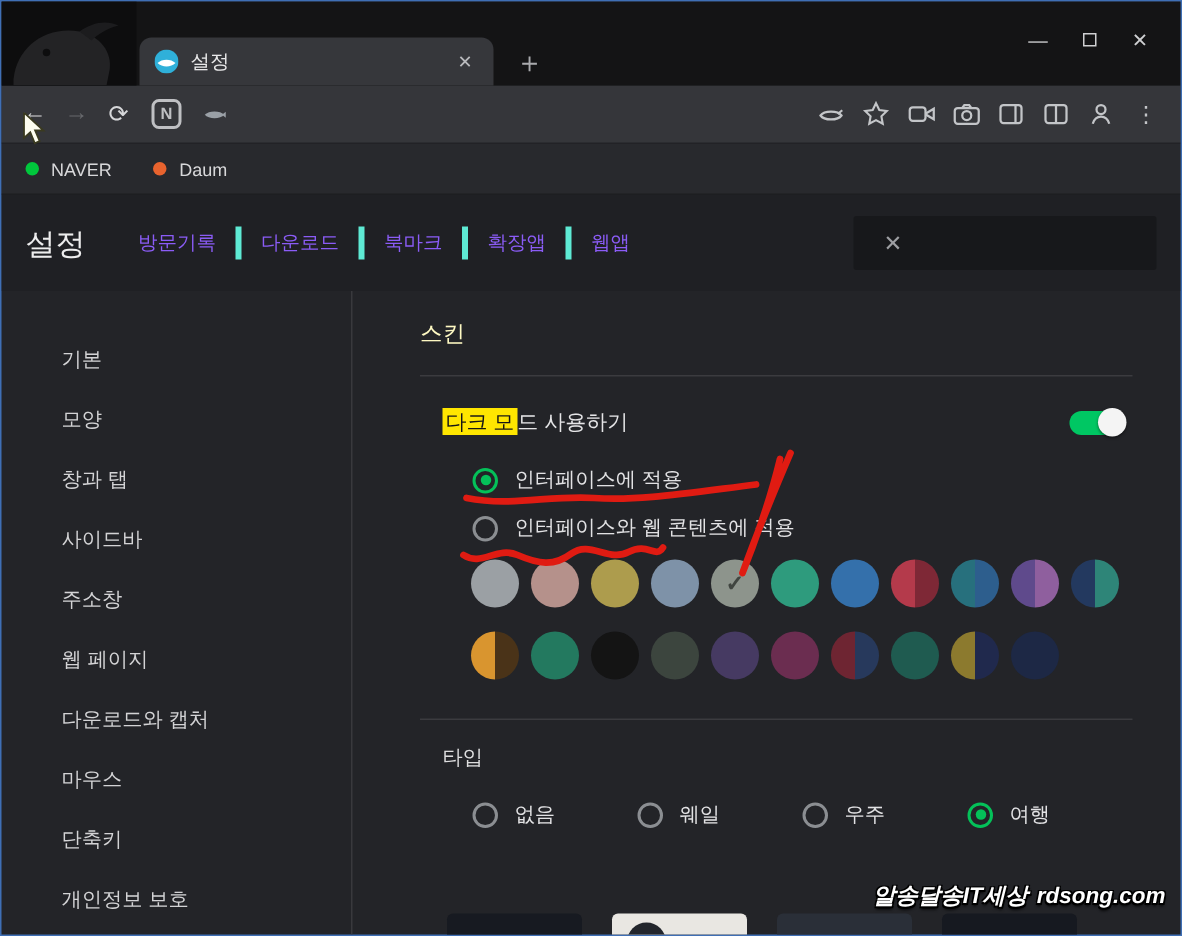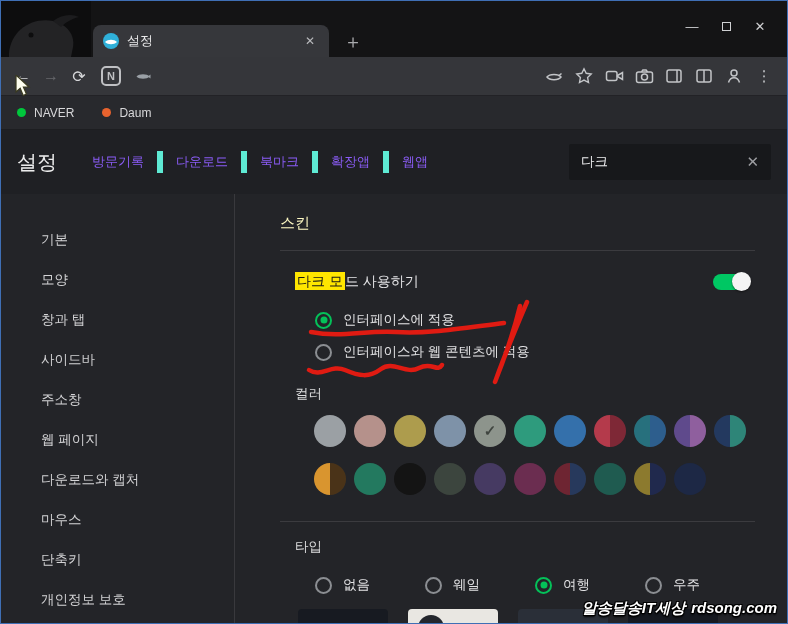--- a/index.html
+++ b/index.html
@@ -42,21 +42,21 @@
   .bookmarks{ height:34px; background:#28292d; border-bottom:1px solid #1d1e21;
               display:flex; align-items:center; padding:0 16px; gap:28px; }
   .bm{ display:flex; align-items:center; gap:8px; font-size:12px; color:#d8d8da; }
   .bm-dot{ width:9px; height:9px; border-radius:50%; }
 
   
   .settings-header{ height:64px; background:#1f2024; display:flex; align-items:center; padding:0 16px; }
   .sh-title{ font-size:20px; color:#ededee; margin-right:22px; }
   .sh-nav{ display:flex; align-items:center; }
   .sh-nav-item{ font-size:13px; color:#8b5cf6; padding:2px 13px; }
-  .sh-nav-item + .sh-nav-item{ border-left:6px solid #5eead4; }
+  .sh-nav-item + .sh-nav-item{ border-left:4px solid #5eead4; }
   .sh-search{ margin-left:auto; width:202px; height:36px; background:#17181b; border-radius:2px;
               display:flex; align-items:center; padding:0 12px; }
   .sh-search input{ flex:1; background:transparent; border:none; outline:none;
                     color:#ececee; font-size:13.5px; font-family:"Liberation Sans",sans-serif; width:100px;}
   .sh-clear{ color:#9d9ea2; font-size:15px; margin-left:8px; }
 
   
   .page{ display:flex; height:429px; }
   .sidenav{ width:234px; border-right:1px solid #39393d; padding-top:26px; flex-shrink:0; }
   .sn-item{ height:40px; display:flex; align-items:center; padding-left:40px;
@@ -89,21 +89,21 @@
   .swatch-check{ position:absolute; inset:0; display:flex; align-items:center; justify-content:center;
                  color:rgba(50,55,50,.85); font-size:15px; font-weight:bold; }
   .hr2{ margin-top:26px; }
   .type-row{ display:flex; margin:20px 0 0 35px; }
   .type-opt{ display:flex; align-items:center; width:110px; }
 
   .previews{ position:absolute; left:297px; top:608px; display:flex; gap:20px; }
   .preview-card{ width:90px; height:46px; border-radius:4px; position:relative; overflow:hidden; }
   .pc-blob{ position:absolute; left:10px; top:6px; width:26px; height:26px; border-radius:50%; background:#23262c; }
 
-  .watermark{ position:absolute; right:10px; bottom:5px; z-index:60;
+  .watermark{ position:absolute; right:10px; bottom:16px; z-index:60;
               font-size:15px; font-weight:bold; font-style:italic; color:#ffffff;
               text-shadow:-1px -1px 0 #000, 1px -1px 0 #000, -1px 1px 0 #000, 1px 1px 0 #000, 0 2px 2px #000; }
   .wm-domain{ margin-left:6px; }
 
   .annotation{ position:absolute; left:0; top:0; z-index:50; pointer-events:none; }
   .cursor{ position:absolute; left:14px; top:74px; z-index:70; pointer-events:none; }
 </style>
 </head>
 <body>
 
@@ -206,21 +206,20 @@
   <div class="settings-header">
     <span class="sh-title">설정</span>
     <nav class="sh-nav">
       <span class="sh-nav-item">방문기록</span>
       <span class="sh-nav-item">다운로드</span>
       <span class="sh-nav-item">북마크</span>
       <span class="sh-nav-item">확장앱</span>
       <span class="sh-nav-item">웹앱</span>
     </nav>
     <div class="sh-search">
-      <input type="text" value="다크" style="">
       <span class="sh-clear">✕</span>
     </div>
   </div>
 
   <div class="page">
     <div class="sidenav">
       <div class="sn-item">기본</div>
       <div class="sn-item">모양</div>
       <div class="sn-item">창과 탭</div>
       <div class="sn-item">사이드바</div>
@@ -245,21 +244,20 @@
 
       <div class="radio-row">
         <span class="radio on"></span>
         <span class="radio-label">인터페이스에 적용</span>
       </div>
       <div class="radio-row second">
         <span class="radio"></span>
         <span class="radio-label">인터페이스와 웹 콘텐츠에 적용</span>
       </div>
 
-      <div class="sub-label">컬러</div>
       <div class="swatch-row">
           <div class="swatch" style="background: rgb(155, 160, 164);"></div>
           <div class="swatch" style="background: rgb(181, 145, 139);"></div>
           <div class="swatch" style="background: rgb(173, 156, 77);"></div>
           <div class="swatch" style="background: rgb(126, 146, 168);"></div>
           <div class="swatch" style="background: rgb(141, 148, 140);">
             <span class="swatch-check">✓</span>
           </div>
           <div class="swatch" style="background: rgb(46, 155, 125);"></div>
           <div class="swatch" style="background: rgb(52, 112, 171);"></div>
@@ -287,26 +285,26 @@
       <div class="type-row">
         <span class="type-opt">
           <span class="radio"></span>
           <span class="radio-label">없음</span>
         </span>
         <span class="type-opt">
           <span class="radio"></span>
           <span class="radio-label">웨일</span>
         </span>
         <span class="type-opt">
+          <span class="radio"></span>
+          <span class="radio-label">우주</span>
+        </span>
+        <span class="type-opt">
           <span class="radio on"></span>
           <span class="radio-label">여행</span>
-        </span>
-        <span class="type-opt">
-          <span class="radio"></span>
-          <span class="radio-label">우주</span>
         </span>
       </div>
     </div>
   </div>
 
   <div class="previews">
     <div class="preview-card" style="background:#171a21;"></div>
     <div class="preview-card" style="background:#e9e7e2;">
         <span class="pc-blob"></span>
       </div>

